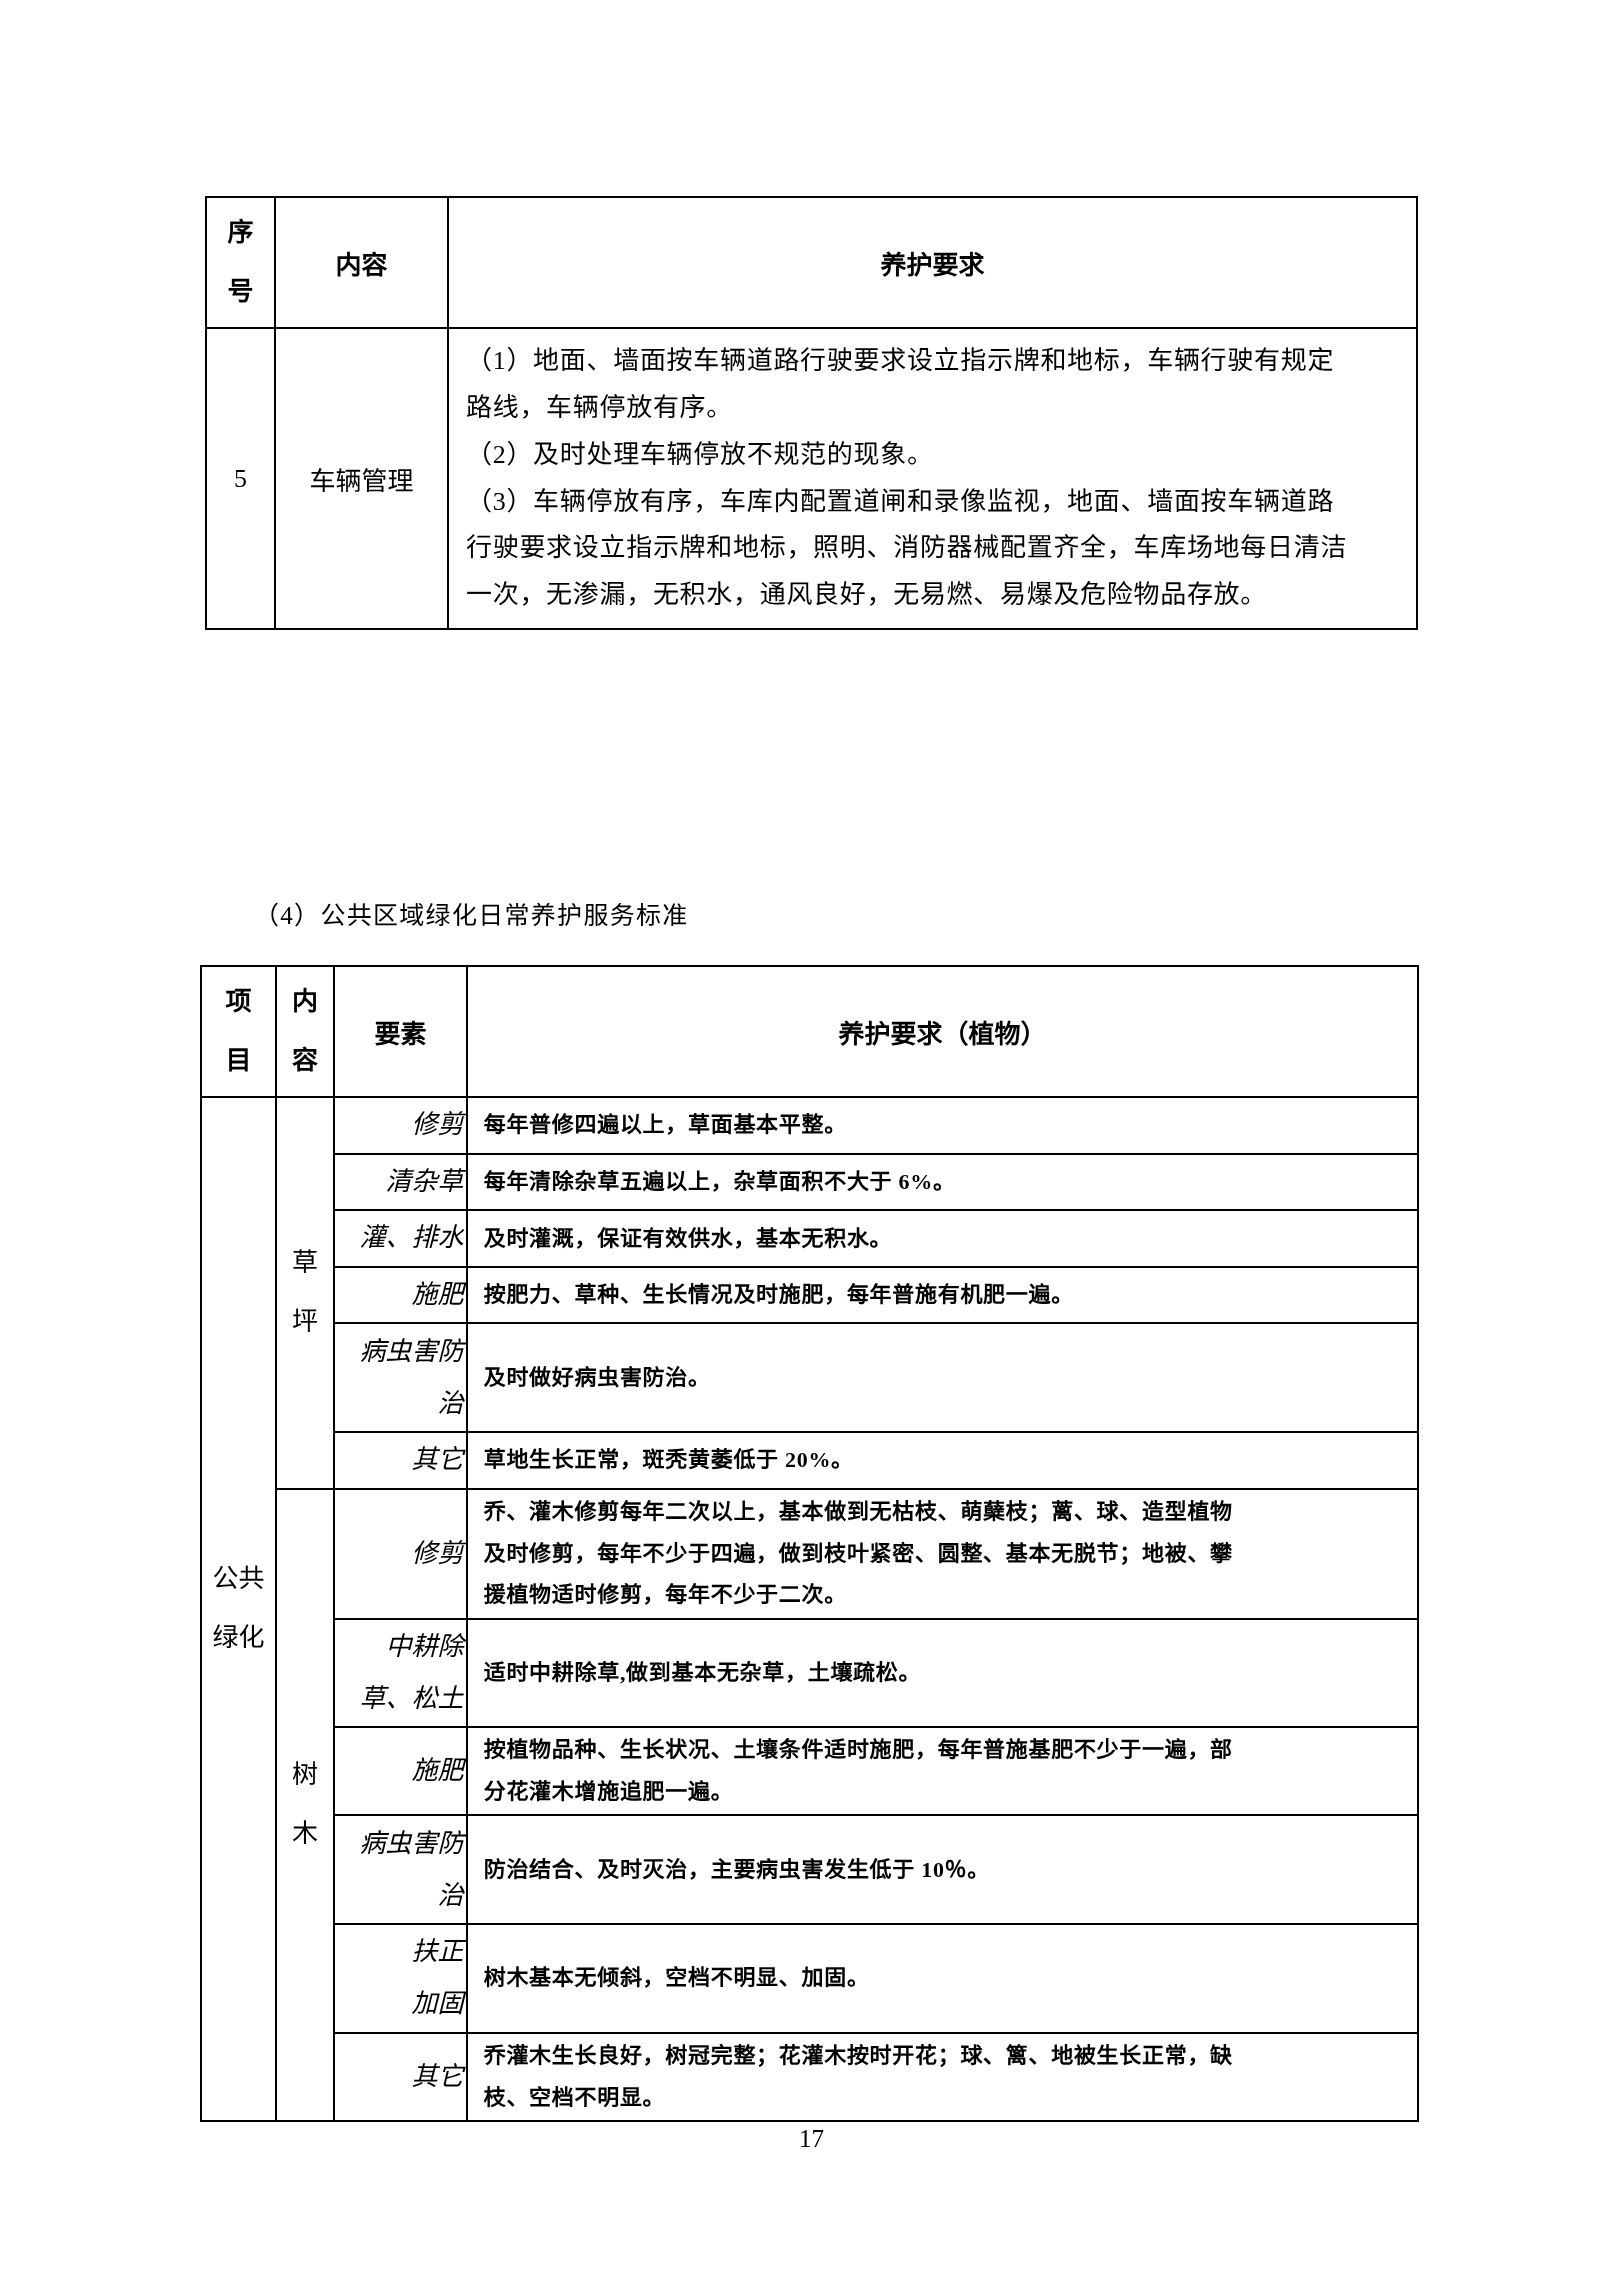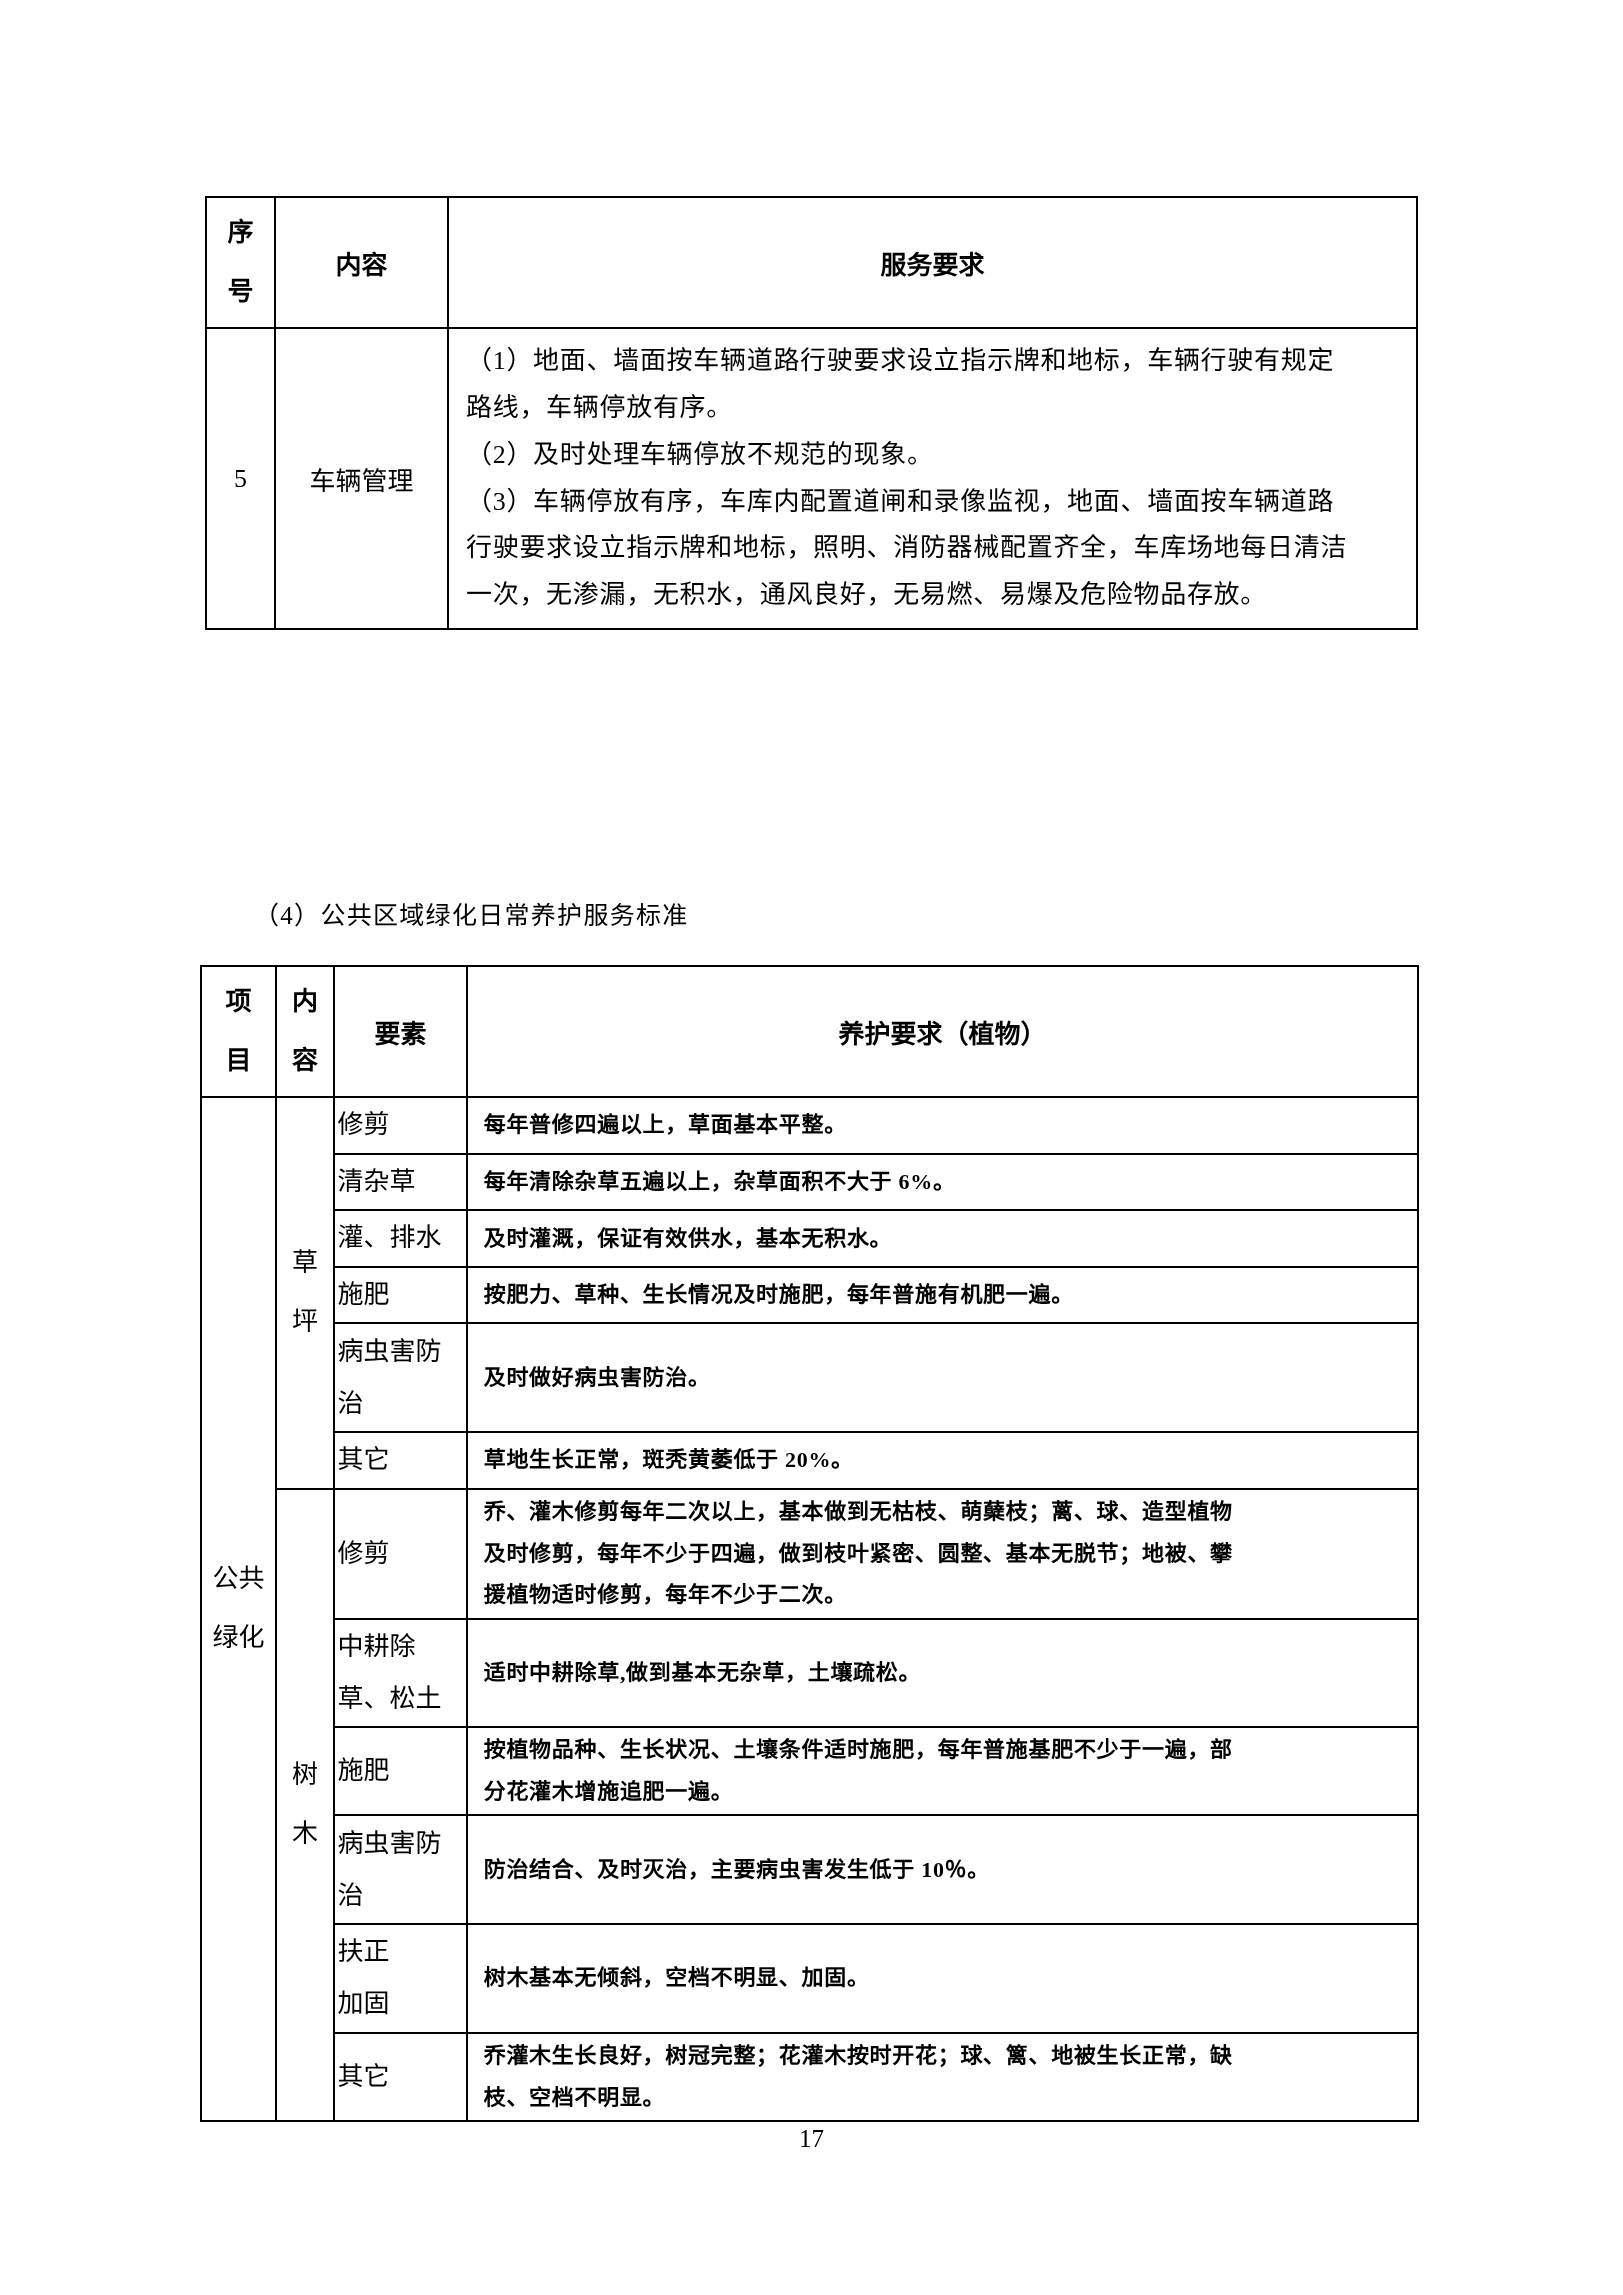--- a/index.html
+++ b/index.html
@@ -37,22 +37,23 @@
 
   
   #table2 { left:200px; top:965px; width:1219px; }
   #table2 col.c-project { width:75px; }
   #table2 col.c-content { width:58px; }
   #table2 col.c-element { width:133px; }
   #table2 th { font-weight:bold; font-size:26px; text-align:center; }
   #table2 tr.hdr { height:131px; }
   #table2 td.group, #table2 td.project { font-size:26px; text-align:center; }
   #table2 td.element {
-    font-size:26px; text-align:left; white-space:pre-line; line-height:2;
+    font-size:26px; text-align:right; white-space:pre-line; line-height:2;
     padding:1.3px 2.6px;
+    font-style:italic;
   }
   #table2 td.req {
     font-size:22px; line-height:1.9; letter-spacing:0.7px;
     white-space:pre-line; text-align:left;
     padding:1.3px 11.8px 1.3px 15.7px;
     font-weight:bold;
   }
 
   
   .page-number {
@@ -69,21 +70,21 @@
     <colgroup>
         <col class="c-seq">
         <col class="c-content">
         <col>
       </colgroup>
     <tbody>
         <tr class="hdr">
       <th class="stack">序
 号</th>
       <th>内容</th>
-      <th>服务要求</th>
+      <th>养护要求</th>
     </tr>
     <tr>
       <td class="seq">5</td>
       <td class="content">车辆管理</td>
       <td class="req">（1）地面、墙面按车辆道路行驶要求设立指示牌和地标，车辆行驶有规定
 路线，车辆停放有序。
 （2）及时处理车辆停放不规范的现象。
 （3）车辆停放有序，车库内配置道闸和录像监视，地面、墙面按车辆道路
 行驶要求设立指示牌和地标，照明、消防器械配置齐全，车库场地每日清洁
 一次，无渗漏，无积水，通风良好，无易燃、易爆及危险物品存放。</td>

